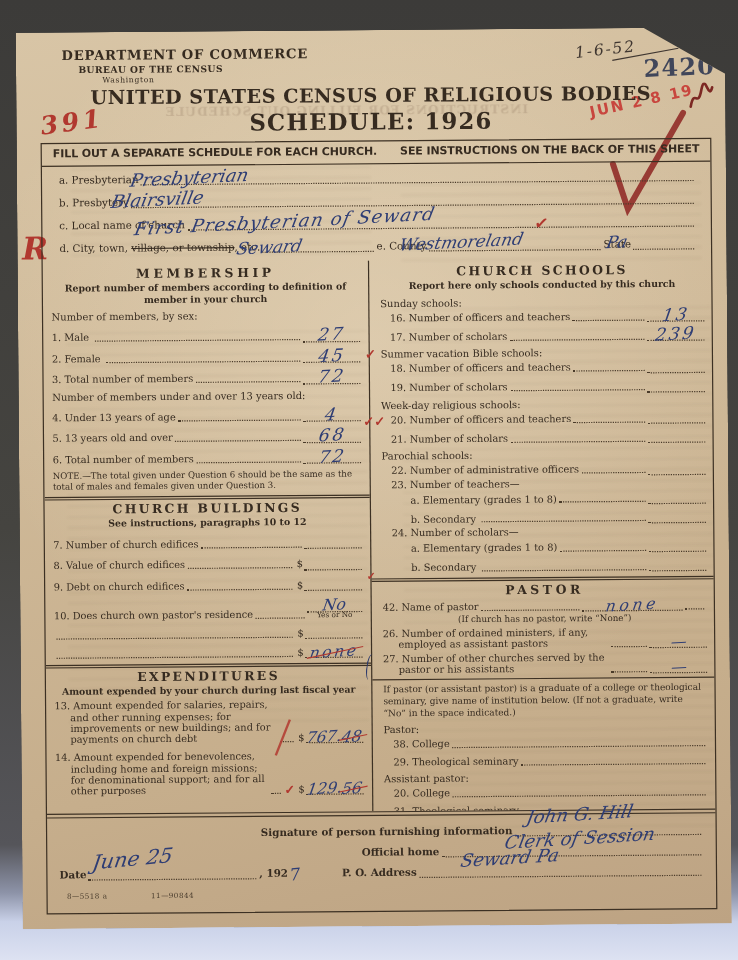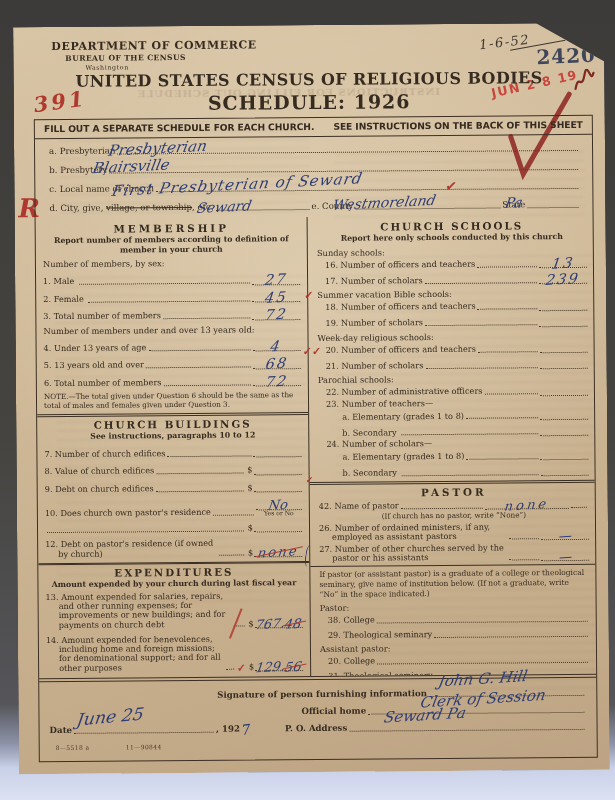--- a/index.html
+++ b/index.html
@@ -153,21 +153,21 @@
       </div>
       <div class="frow">
         <span>b. Presbytery</span>
             <span class="lead"></span>
       </div>
       <div class="frow">
         <span>c. Local name of church</span>
             <span class="lead"></span>
       </div>
       <div class="frow">
-        <span>d. City, give,</span>&nbsp;<span class="struck">village, or township</span><span>, etc.</span>
+        <span>d. City, town,</span>&nbsp;<span class="struck">village, or township</span><span>, etc.</span>
         <span class="lead w1"></span>
         <span>e. County</span>
         <span class="lead w2"></span>
         <span>State</span>
         <span class="lead w3"></span>
       </div>
       <span class="fhw a">Presbyterian</span>
       <span class="fhw b">Blairsville</span>
       <span class="fhw c">First Presbyterian of Seward</span>
       <span class="fcheck">✓</span>
@@ -260,21 +260,20 @@
                 </span>
                 <span class="cap">Yes or No</span>
               </span>
             </div>
         <div class="q sp">
               <span class="lead"></span>
               <span class="dol">$</span>
               <span class="slot"></span>
             </div>
         <div class="q sp">
-              <span class="txt" style="max-width:172px">12. Debt on pastor's residence (if owned by church)</span>
               <span class="lead"></span>
               <span class="dol">$</span>
               <span class="slot">
                 <span class="hwv struckR" style="letter-spacing:2px">none</span>
               </span>
             </div>
 
         <div class="hr2"></div>
         <div class="sec" style="letter-spacing:2px">EXPENDITURES</div>
         <div class="subt">Amount expended by your church during last fiscal year</div>

